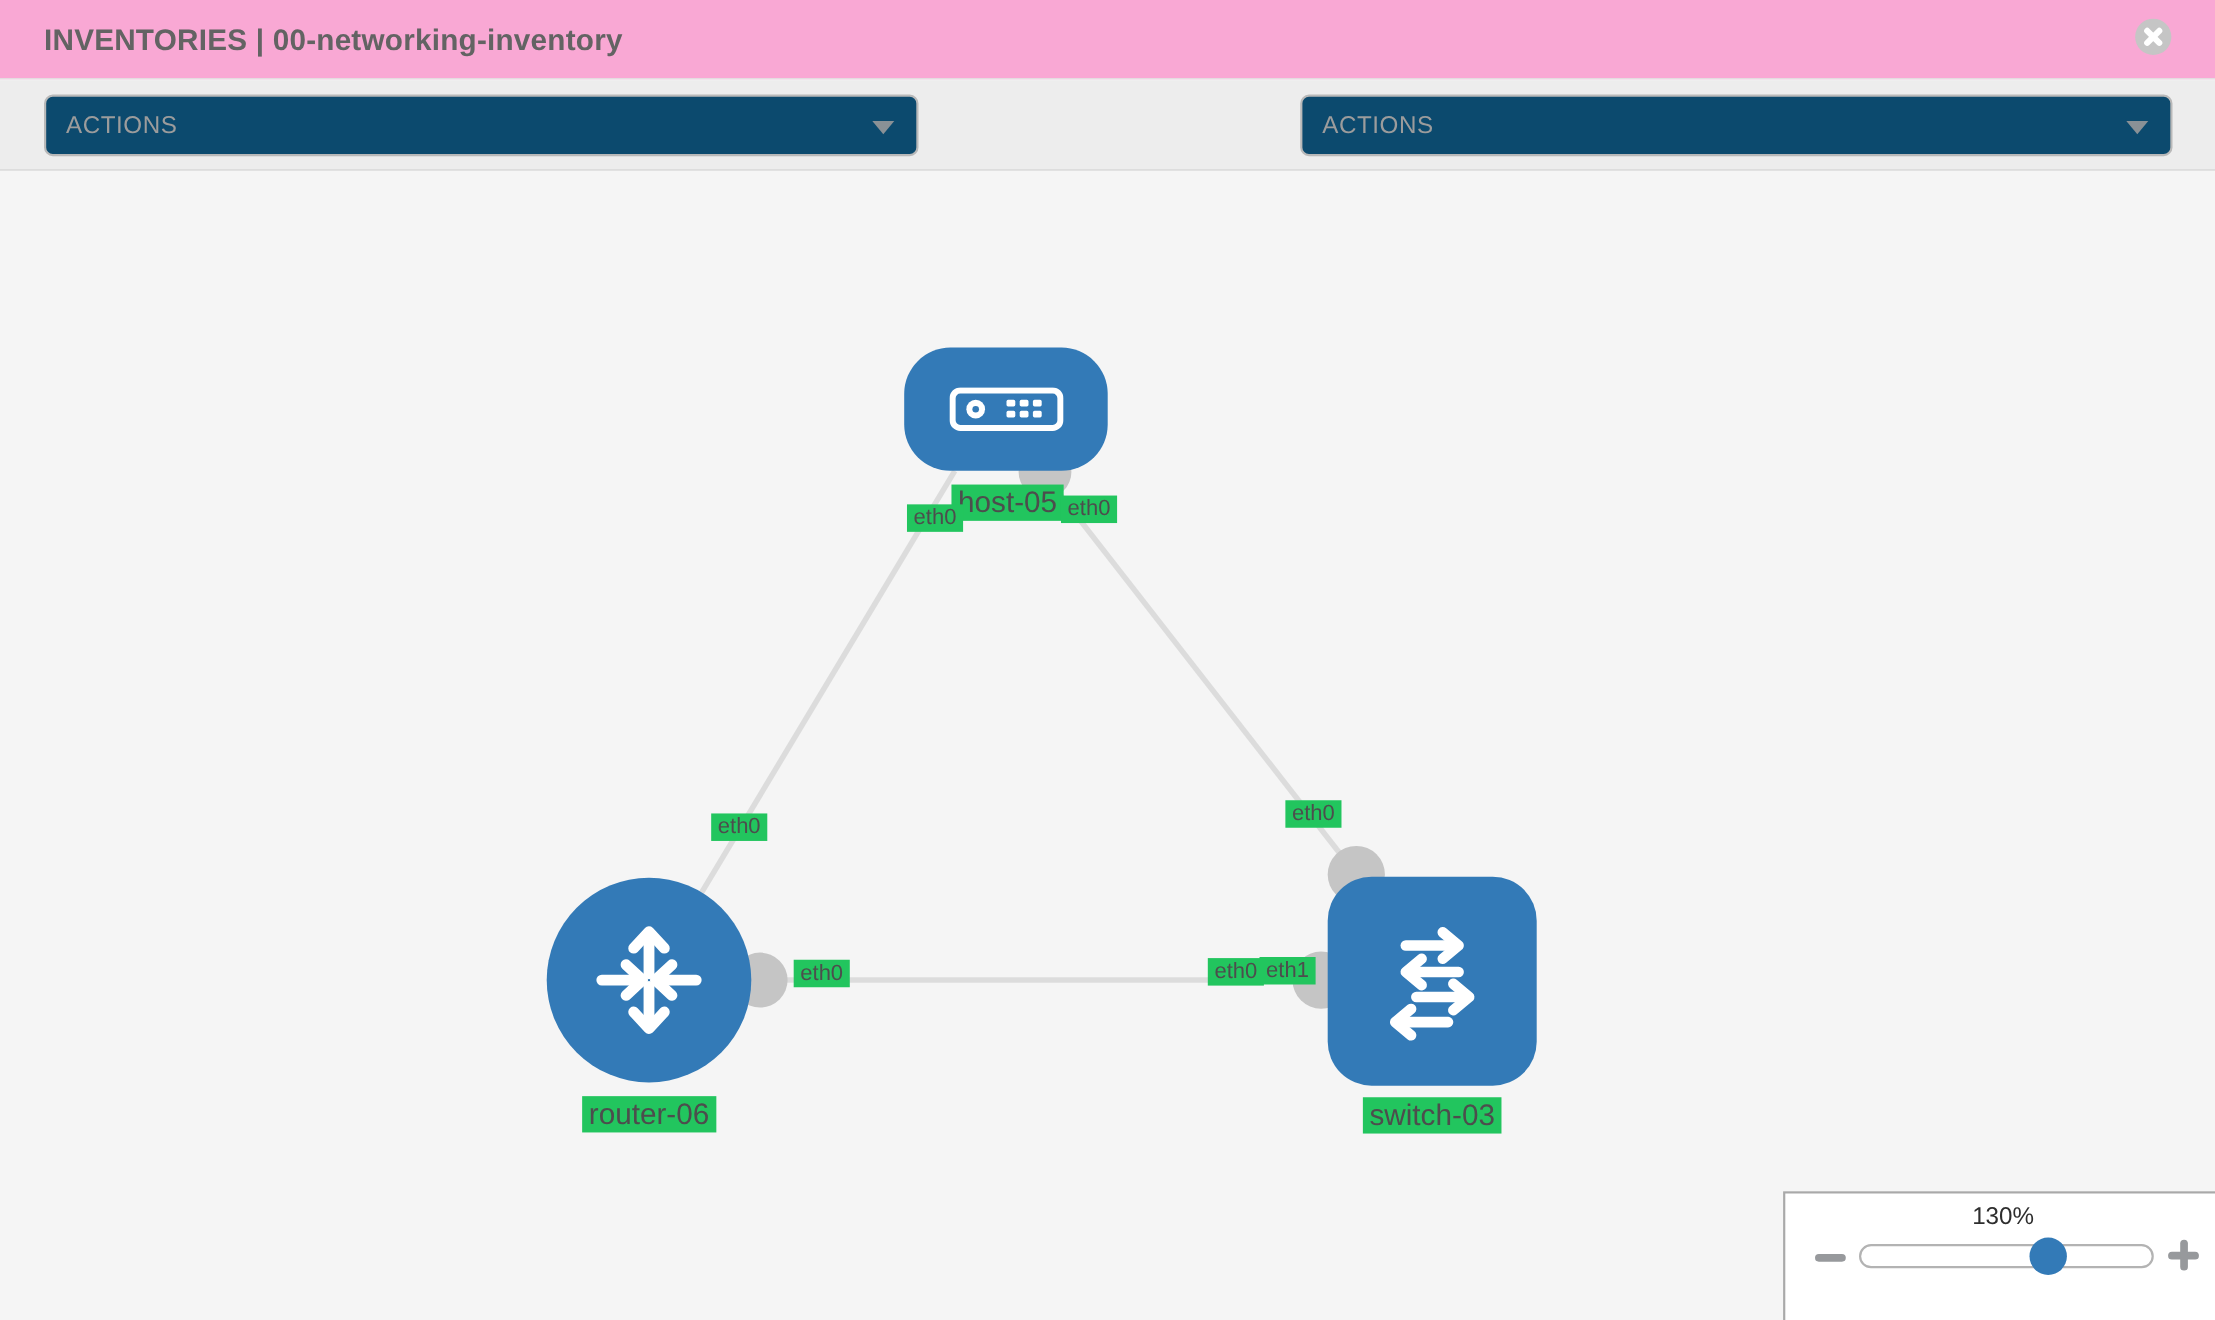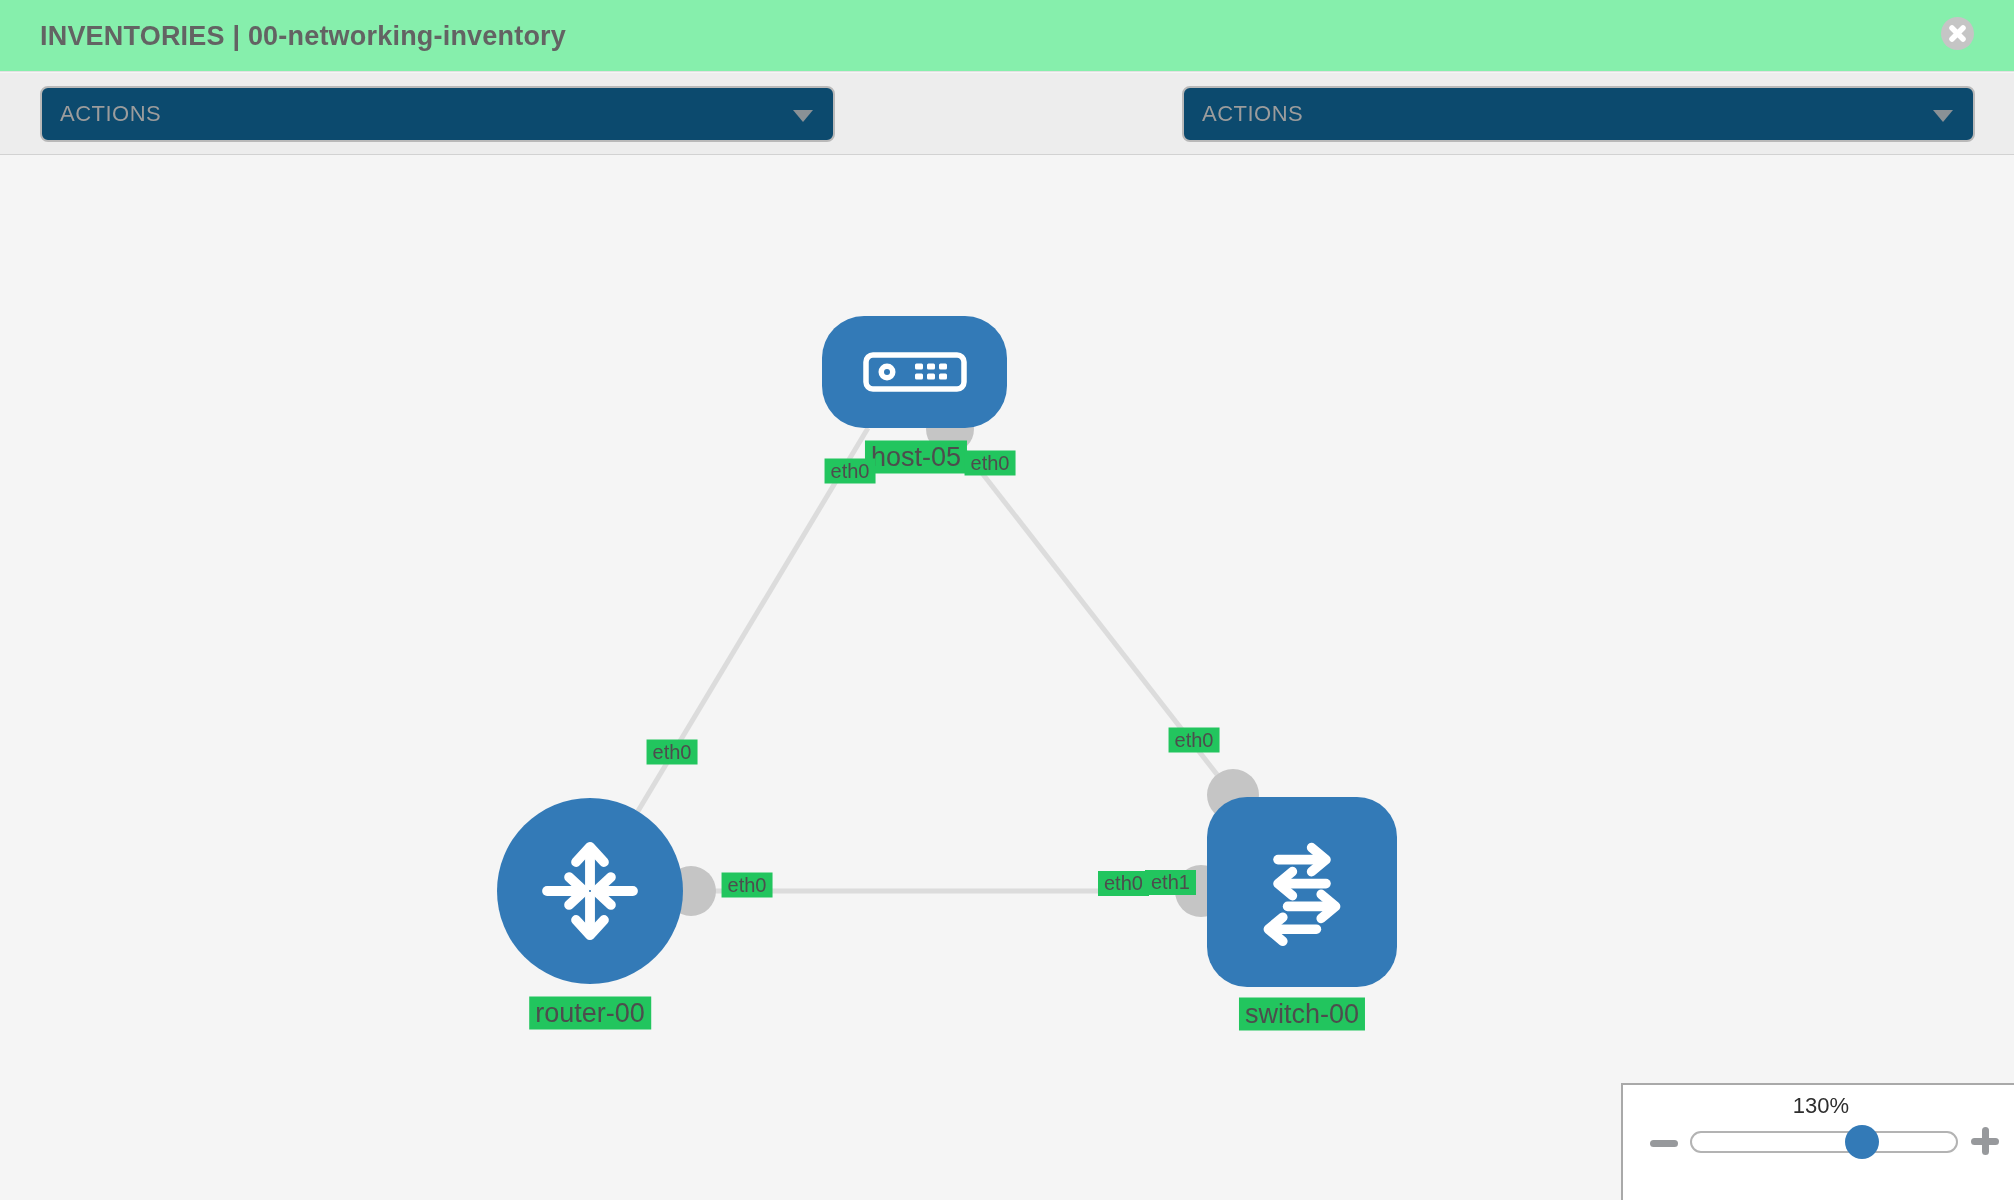--- a/index.html
+++ b/index.html
@@ -1,21 +1,21 @@
 <!DOCTYPE html>
 <html><head>
 <meta charset="utf-8">
 <style>
   html,body{margin:0;padding:0;background:#fff;}
   .screen{
     position:relative;width:2014px;height:1200px;overflow:hidden;
     font-family:"Liberation Sans","DejaVu Sans",sans-serif;background:#f5f5f5;
   }
   
-  .header{position:absolute;left:0;top:0;width:100%;height:72px;background:#86efac;border-bottom:1px solid #e2e2e2;box-sizing:border-box;}
+  .header{position:absolute;left:0;top:0;width:100%;height:72px;background:#f9a8d4;border-bottom:1px solid #e2e2e2;box-sizing:border-box;}
   .page-title{position:absolute;left:40px;top:0;line-height:72px;font-size:27px;font-weight:700;color:#636363;letter-spacing:.2px;}
   .close-btn{position:absolute;left:1941px;top:17px;width:33px;height:33px;border-radius:50%;background:#c5c5c5;cursor:pointer;}
   
   .toolbar{position:absolute;left:0;top:73px;width:100%;height:82px;background:#ededed;border-bottom:1px solid #d2d2d2;box-sizing:border-box;}
   .select{
     position:absolute;top:13px;height:56px;background:#0c4a6e;border:2px solid #b9b9b9;border-radius:8px;
     box-sizing:border-box;cursor:pointer;
   }
   .select .sel-label{position:absolute;left:18px;top:0;line-height:52px;font-size:22px;color:#9c9c9c;letter-spacing:.5px;}
   .select .caret{position:absolute;right:20px;top:22px;width:0;height:0;border-left:10px solid transparent;border-right:10px solid transparent;border-top:12px solid #8a9196;}
@@ -144,22 +144,22 @@
             <polyline points="42,33 30,43 42,53"></polyline>
           <line x1="38" y1="62" x2="74" y2="62"></line>
             <polyline points="66,52 78,62 66,72"></polyline>
           <line x1="62" y1="81" x2="26" y2="81"></line>
             <polyline points="34,71 22,81 34,91"></polyline>
         </g>
       </svg>
     </div>
 
     <div class="chip nodename" style="left:916px;top:301px;">host-05</div>
-    <div class="chip nodename" style="left:590px;top:857px;">router-00</div>
-    <div class="chip nodename" style="left:1302px;top:858px;">switch-00</div>
+    <div class="chip nodename" style="left:590px;top:857px;">router-06</div>
+    <div class="chip nodename" style="left:1302px;top:858px;">switch-03</div>
 
     <div class="chip iface" style="left:850px;top:315px;">eth0</div>
     <div class="chip iface" style="left:990px;top:307px;">eth0</div>
     <div class="chip iface" style="left:672px;top:596px;">eth0</div>
     <div class="chip iface" style="left:1194px;top:584px;">eth0</div>
     <div class="chip iface" style="left:747px;top:729px;">eth0</div>
 
     <div class="chip iface noctr" style="left:1098px;top:715px;z-index:4;">eth0</div>
     <div class="chip iface noctr" style="left:1121px;top:714px;z-index:5;margin-left:24px;">eth1</div>
   </div>

